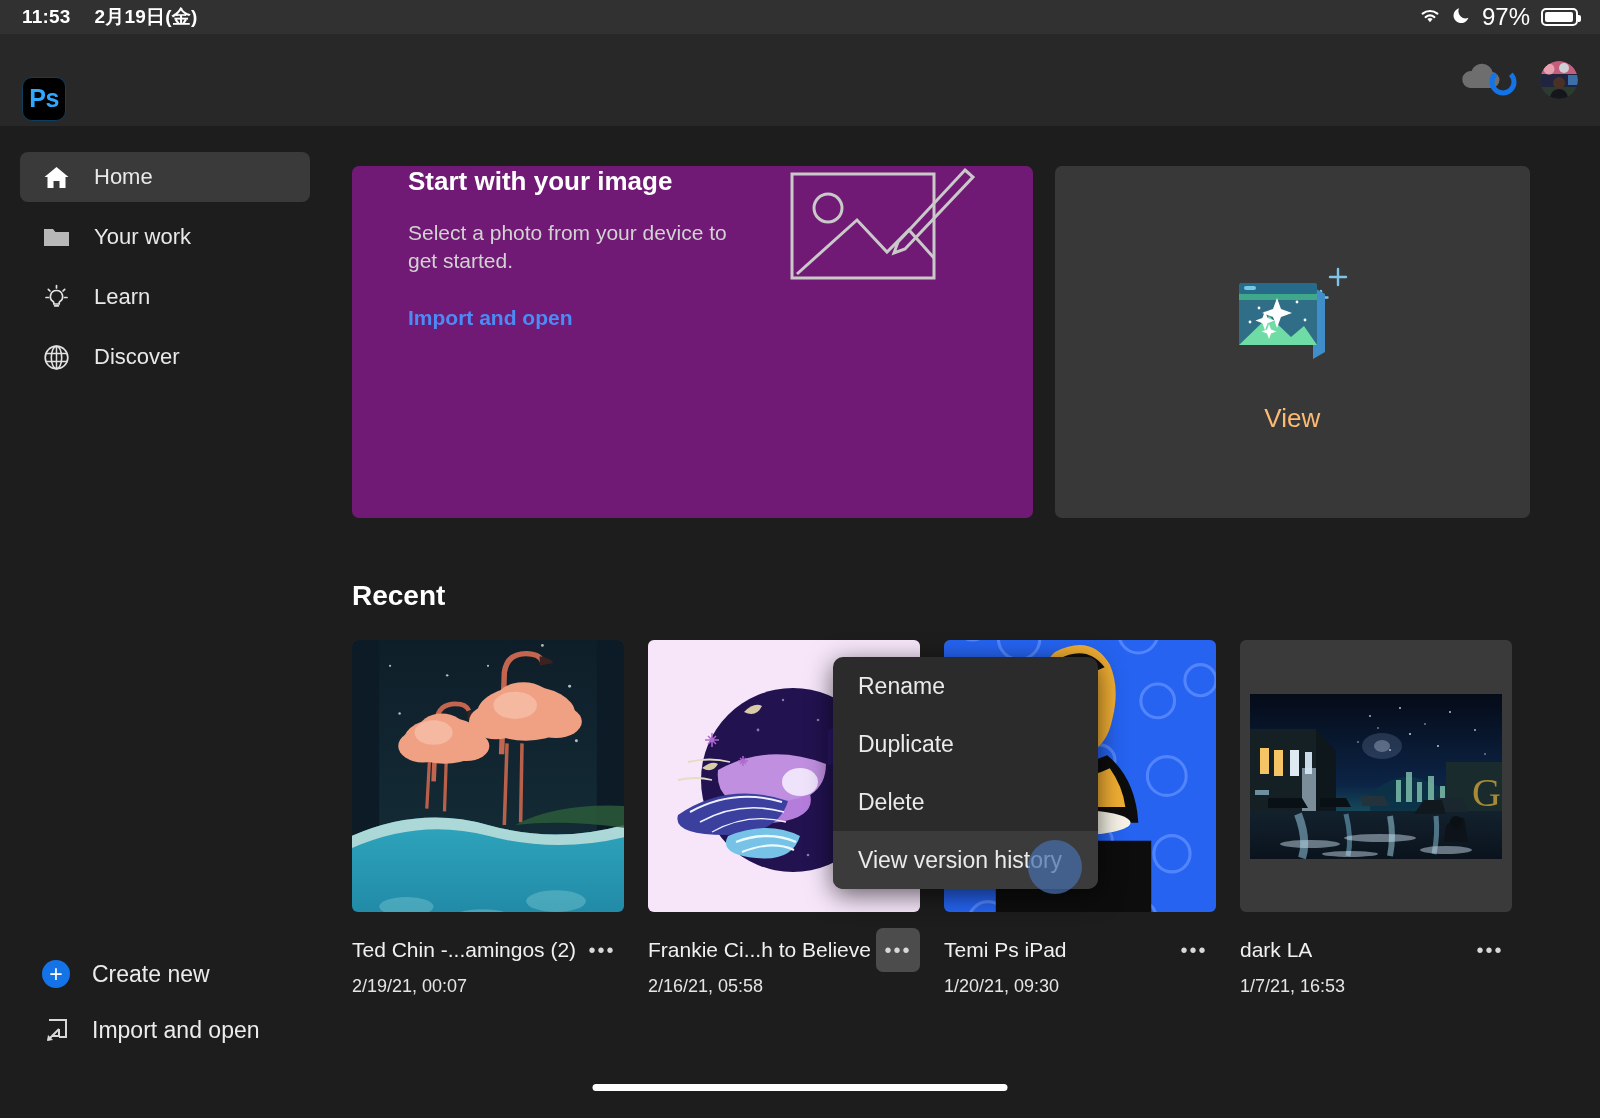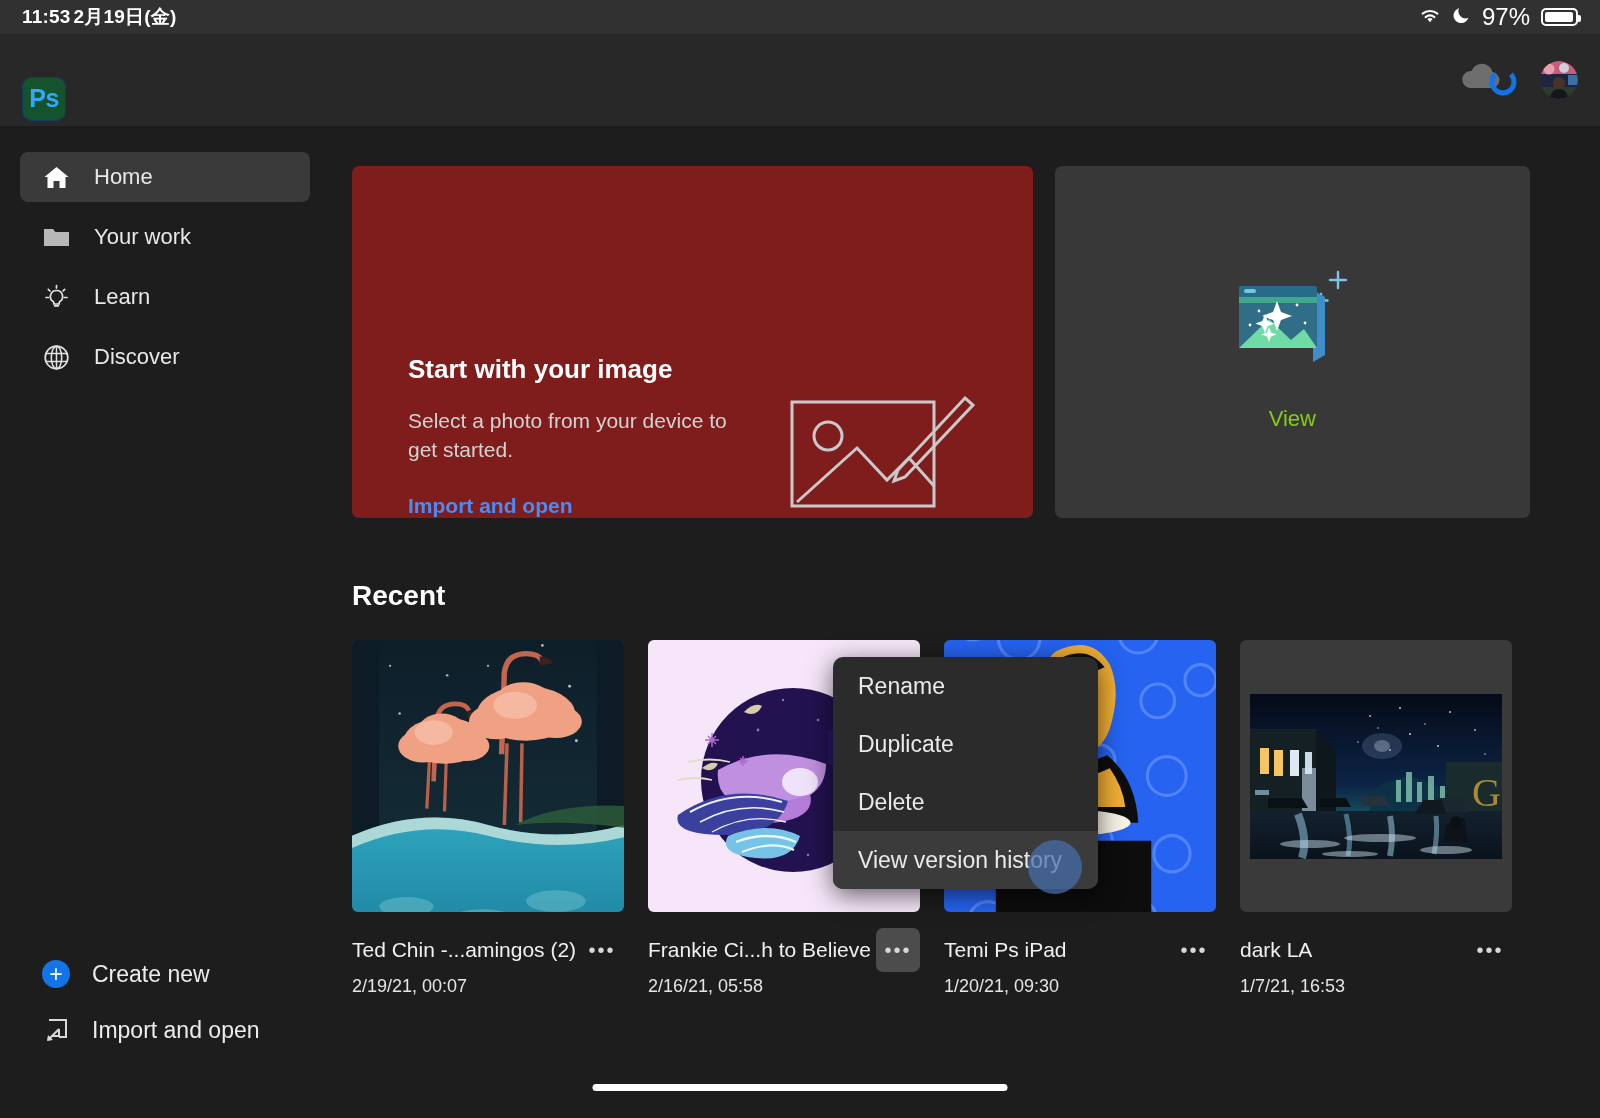--- a/index.html
+++ b/index.html
@@ -14,21 +14,21 @@
   
   .statusbar {
     position: absolute; top: 0; left: 0;
     width: 1600px; height: 34px;
     display: flex; align-items: center;
     background: #313131;
     color: #fff;
     font-size: 19px;
     padding: 0 22px;
   }
-  .sb-left { display: flex; align-items: center; gap: 3px; font-weight: 600; letter-spacing: .2px;}
+  .sb-left { display: flex; align-items: center; gap: 24px; font-weight: 600; letter-spacing: .2px;}
   .sb-right { margin-left: auto; display: flex; align-items: center; gap: 11px; }
   .sb-batt-txt { font-size: 24px; font-weight: 500; }
   .batt-shell {
     width: 37px; height: 18px; border: 2px solid #fff; border-radius: 5px;
     position: relative; display: flex; align-items: center; padding: 2px;
   }
   .batt-fill { background: #fff; height: 100%; border-radius: 2px; }
   .batt-shell:after {
     content: ""; position: absolute; right: -5px; top: 5px;
     width: 3px; height: 7px; background: #fff; border-radius: 0 2px 2px 0;
@@ -37,21 +37,21 @@
   
   .appheader {
     position: absolute; top: 34px; left: 0;
     width: 1600px; height: 92px;
     background: #282828;
     display: flex; align-items: center;
     padding: 0 22px;
   }
   .ps-logo {
     width: 44px; height: 44px; border-radius: 10px;
-    background: #14532d; border: 1px solid #0e3e5e;
+    background: #000000; border: 1px solid #0e3e5e;
     display: flex; align-items: center; justify-content: center;
     color: #31a8ff; font-size: 25px; font-weight: 700; letter-spacing: -.5px; margin-top: 37px;
   }
   .header-right { margin-left: auto; display: flex; align-items: center; gap: 12px; }
   .cloud-sync { position: relative; width: 72px; height: 44px; }
   .avatar {
     width: 38px; height: 38px; border-radius: 50%;
     overflow: hidden; position: relative;
     background: #2a2d4a;
   }
@@ -79,35 +79,35 @@
     width: 28px; height: 28px; border-radius: 50%; background: #1473e6;
     display:flex; align-items:center; justify-content:center; color: #fff;
     font-size: 23px; line-height: 1; font-weight: 400;
   }
 
   
   .main { position: absolute; top: 0; left: 330px; width: 1270px; height: 992px; }
 
   .cards { display: flex; gap: 22px; padding: 40px 70px 0 22px; }
   .card-start {
-    width: 710px; height: 352px; background: #7f1d1d; border-radius: 7px;
-    display: flex; align-items: flex-end; padding: 0 56px;
+    width: 710px; height: 352px; background: #701a75; border-radius: 7px;
+    display: flex; align-items: flex-start; padding: 0 56px;
   }
   .card-start-txt { width: 330px; }
   .card-h { font-size: 26px; font-weight: 700; color: #fff; margin-bottom: 22px; }
   .card-p { font-size: 21px; color: #d2d2d2; line-height: 1.35; margin-bottom: 30px; }
   .card-link { font-size: 21px; color: #4b8bf5; font-weight: 600; cursor: pointer; }
   .card-start-art { margin-left: auto; }
 
   .card-new {
     width: 500px; height: 352px; background: #383838; border-radius: 7px;
     display: flex; flex-direction: column; align-items: center; justify-content: center;
   }
   .card-new-h { font-size: 25px; font-weight: 700; color: #fff; margin-top: 30px; }
-  .card-new-link { font-size: 22px; color: #84cc16; font-weight: 500; margin-top: 24px; cursor: pointer;}
+  .card-new-link { font-size: 26px; color: #fdba74; font-weight: 500; margin-top: 24px; cursor: pointer;}
 
   .recent-h { font-size: 28px; font-weight: 700; color: #fff; padding: 62px 0 0 22px; }
 
   .grid { display: flex; gap: 24px; padding: 28px 0 0 22px; }
   .tile { width: 272px; }
   .thumb-box {
     width: 272px; height: 272px; background: #3a3a3a; border-radius: 6px;
     display: flex; align-items: center; justify-content: center; overflow: hidden;
     position: relative;
   }

